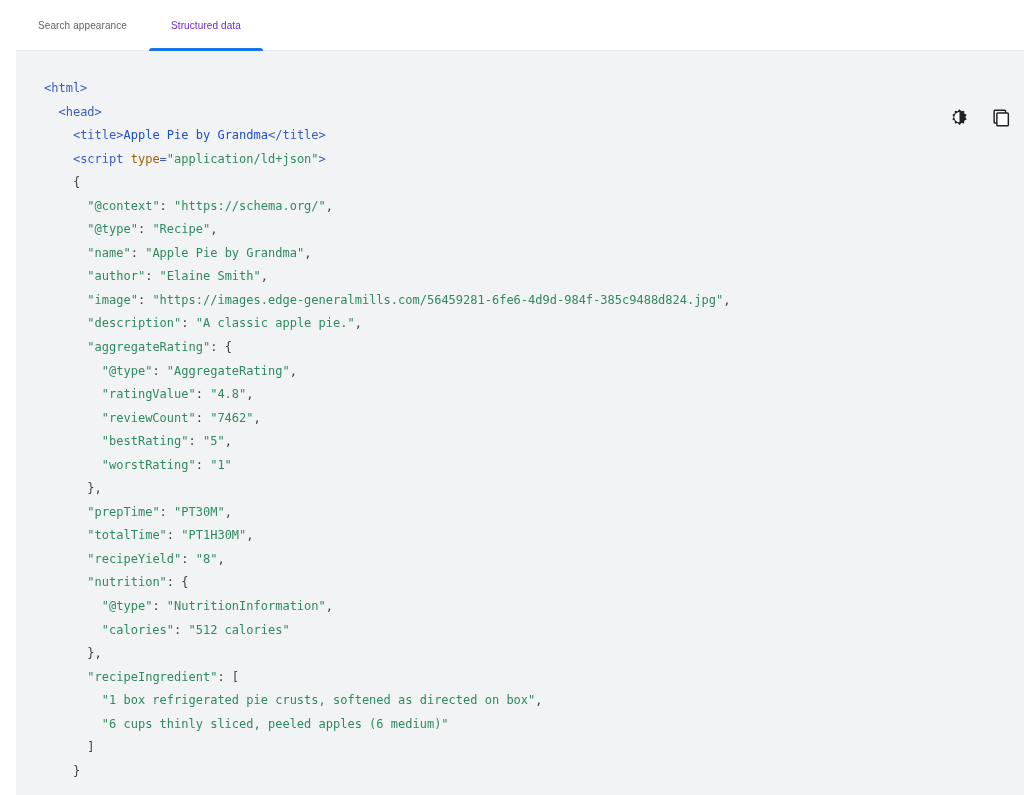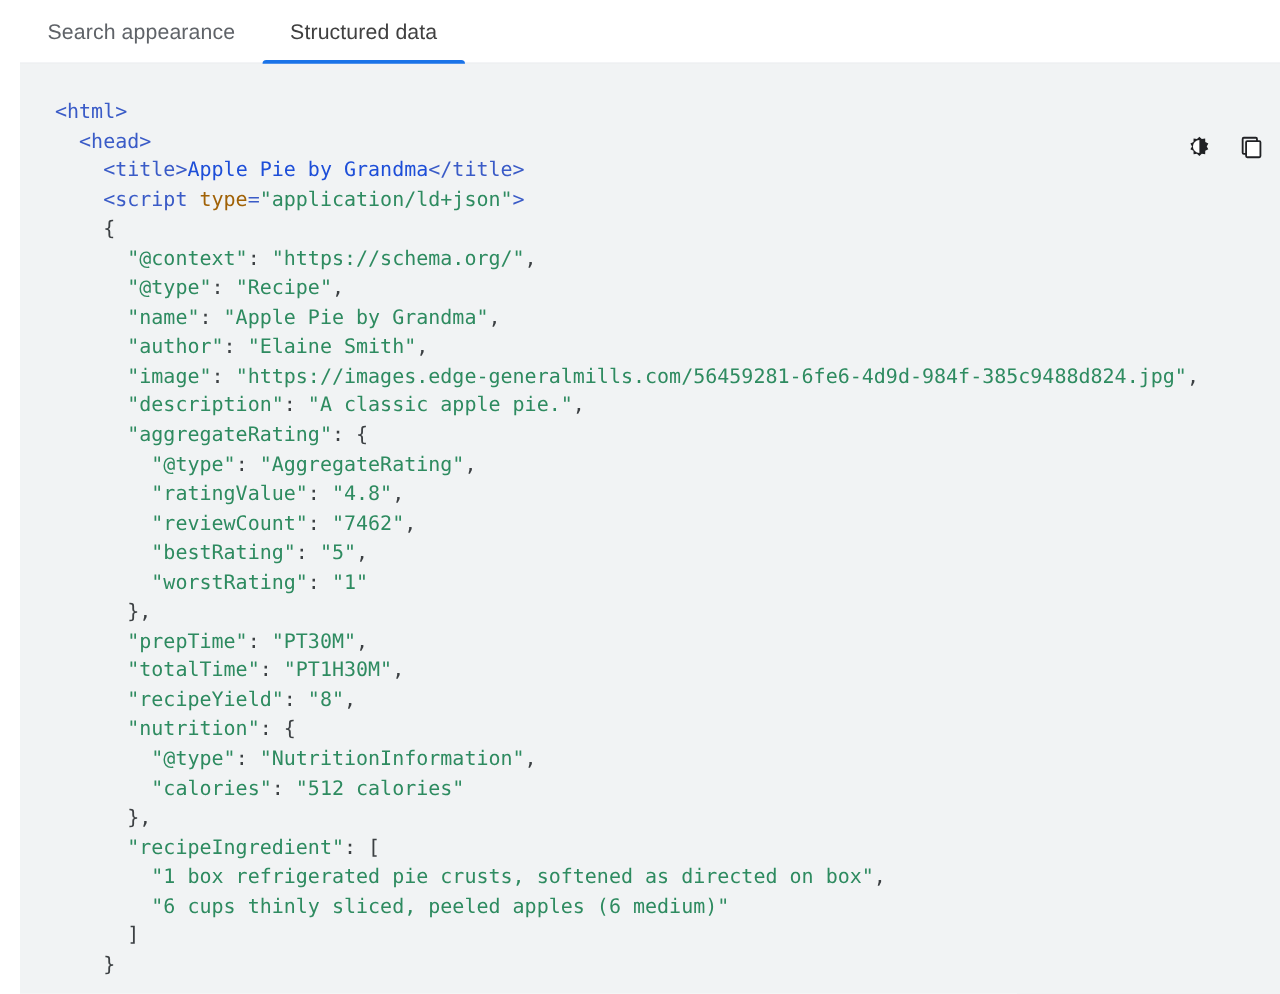--- a/index.html
+++ b/index.html
@@ -40,32 +40,32 @@
     bottom: 0;
     height: 1px;
     background: #e8eaed;
   }
   .tab {
     position: relative;
     height: 51px;
     display: flex;
     align-items: center;
     padding: 0 22px;
-    font-size: 17px;
+    font-size: 10px;
     letter-spacing: 0.1px;
     color: #5f6368;
     cursor: pointer;
     user-select: none;
     background: transparent;
     border: none;
     font-family: "Liberation Sans", sans-serif;
     white-space: nowrap;
   }
   .tab.active {
-    color: #404040;
+    color: #6d28d9;
     font-weight: 500;
   }
   .tab.active::after {
     content: "";
     position: absolute;
     left: 0;
     right: 0;
     bottom: 0;
     height: 3px;
     background: #1a73e8;
@@ -106,21 +106,21 @@
   }
   .icon-btn svg { display: block; }
 
   .code {
     position: absolute;
     top: 26px;
     left: 0;
     right: 16px;
     padding: 0 14px 0 28px;
     font-family: "DejaVu Sans Mono", "Liberation Mono", monospace;
-    font-size: 16px;
+    font-size: 12px;
     line-height: 23.55px;
     white-space: pre;
     color: #3c4043;
     box-sizing: border-box;
   }
   .code .ln { display: block; height: 23.55px; }
 
   
   .t-tag   { color: #3a5bc7; }   
   .t-attr  { color: #a16207; }   

